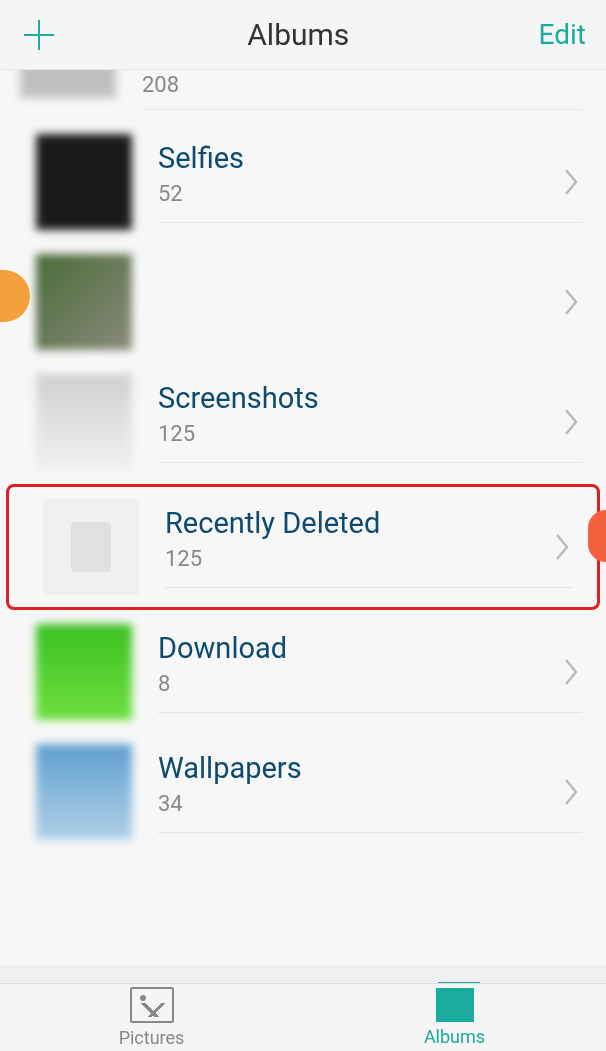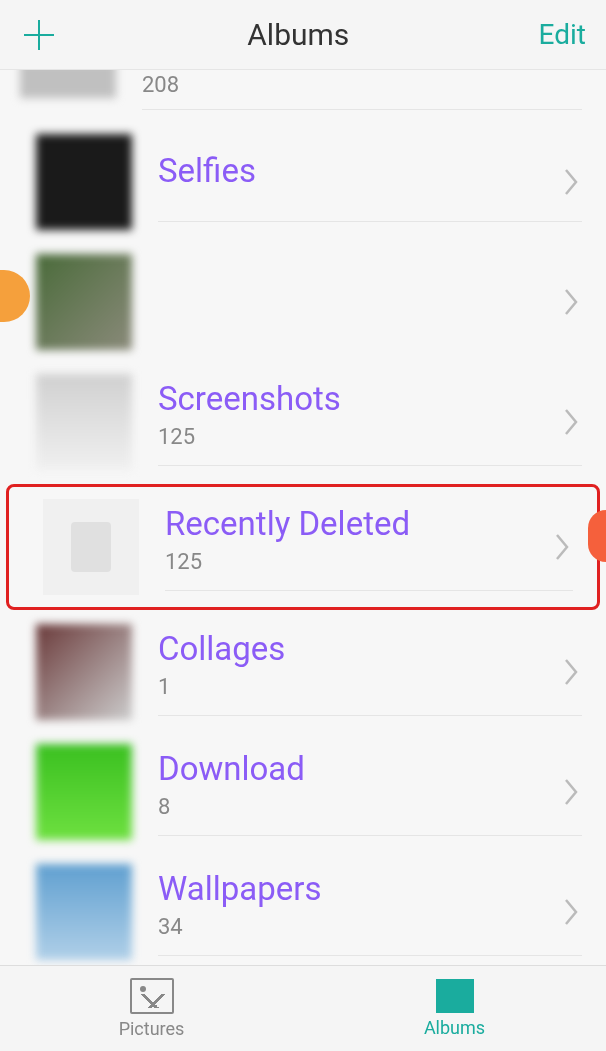--- a/index.html
+++ b/index.html
@@ -81,22 +81,22 @@
       min-height: 80px;
       display: flex;
       flex-direction: column;
       justify-content: center;
     }
     .album-row-top .album-info {
       min-height: 40px;
       padding-bottom: 10px;
     }
     .album-name {
-      font-size: 33px;
-      color: #8b5cf6;
+      font-size: 29px;
+      color: #0c4a6e;
       margin-bottom: 6px;
     }
     .album-count {
       font-size: 22px;
       color: #888;
     }
     .chevron {
       position: absolute;
       right: 26px;
       top: 50%;
@@ -129,21 +129,21 @@
     }
     .thumb-collage { background: linear-gradient(135deg, #6a3a3a, #ccc); }
     .thumb-green { background: linear-gradient(180deg, #3ac020, #6ee040); }
     .thumb-blue { background: linear-gradient(180deg, #60a0d0, #b0d0e8); }
     .thumb-gray { background: #c0c0c0; }
     .bottom-nav {
       position: absolute;
       bottom: 0;
       left: 0;
       right: 0;
-      height: 86px;
+      height: 68px;
       background: #f5f5f5;
       border-top: 1px solid #ddd;
       display: flex;
     }
     .nav-item {
       flex: 1;
       display: flex;
       flex-direction: column;
       align-items: center;
       justify-content: center;
@@ -241,20 +241,21 @@
     <div class="thumbnail thumbnail-top thumb-gray"></div>
     <div class="album-info">
       <div class="album-count">208</div>
     </div>
   </div>
 
   <div class="album-row">
     <div class="thumbnail thumb-dark"></div>
     <div class="album-info">
       <div class="album-name">Selfies</div>
+      <div class="album-count">52</div>
     </div>
     <svg class="chevron" viewBox="0 0 16 28">
         <polyline points="2,2 12,14 2,26" stroke="#bbb" stroke-width="2.5" fill="none"></polyline>
       </svg>
   </div>
 
   <div class="album-row">
     <div class="thumbnail thumb-people"></div>
     <svg class="chevron" viewBox="0 0 16 28">
         <polyline points="2,2 12,14 2,26" stroke="#bbb" stroke-width="2.5" fill="none"></polyline>
@@ -278,30 +279,20 @@
     </div>
     <div class="album-info">
       <div class="album-name">Recently Deleted</div>
       <div class="album-count">125</div>
     </div>
     <svg class="chevron" viewBox="0 0 16 28">
         <polyline points="2,2 12,14 2,26" stroke="#bbb" stroke-width="2.5" fill="none"></polyline>
       </svg>
   </div>
 
-  <div class="album-row">
-    <div class="thumbnail thumb-collage"></div>
-    <div class="album-info">
-      <div class="album-name">Collages</div>
-      <div class="album-count">1</div>
-    </div>
-    <svg class="chevron" viewBox="0 0 16 28">
-        <polyline points="2,2 12,14 2,26" stroke="#bbb" stroke-width="2.5" fill="none"></polyline>
-      </svg>
-  </div>
 
   <div class="album-row">
     <div class="thumbnail thumb-green"></div>
     <div class="album-info">
       <div class="album-name">Download</div>
       <div class="album-count">8</div>
     </div>
     <svg class="chevron" viewBox="0 0 16 28">
         <polyline points="2,2 12,14 2,26" stroke="#bbb" stroke-width="2.5" fill="none"></polyline>
       </svg>

